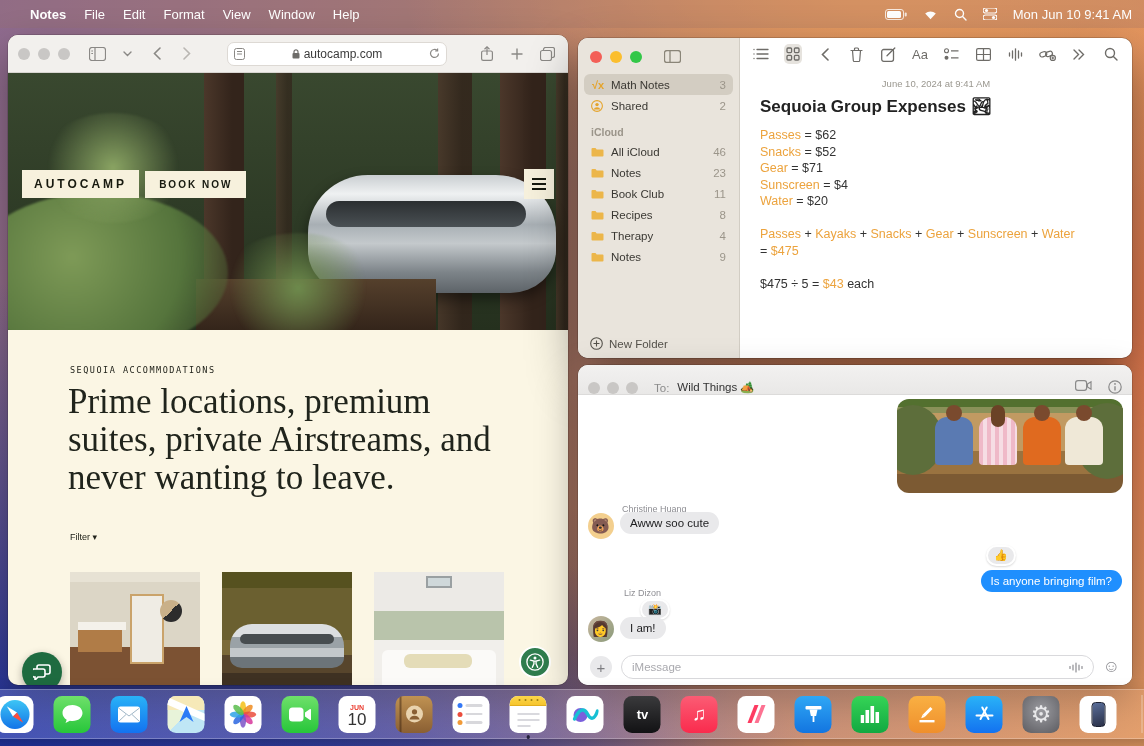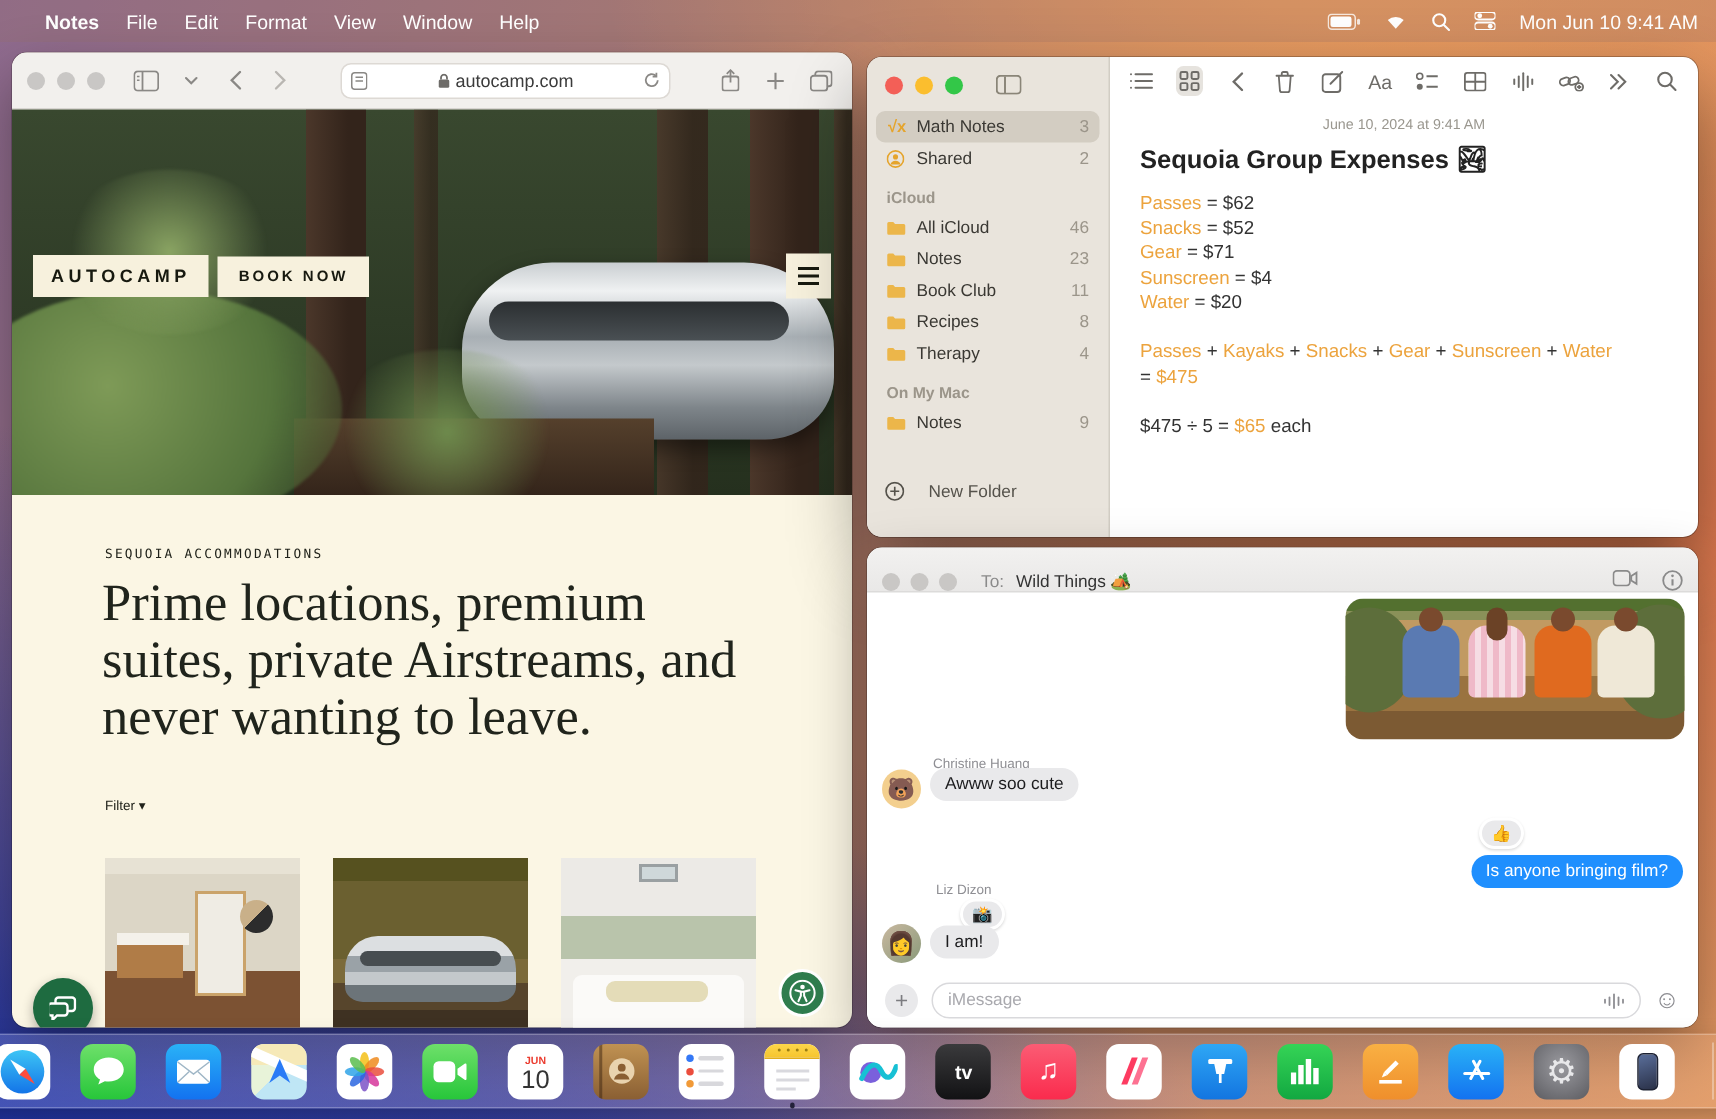--- a/index.html
+++ b/index.html
@@ -73,21 +73,21 @@
   .n-side { position:absolute; left:0; top:0; bottom:0; width:162px; background:#e9e4dc; border-right:1px solid #d2cdc4; }
   .n-side .tls { display:flex; gap:8px; padding:12px 0 0 12px; align-items:center; }
   .tl.red { background:#f35f57; } .tl.yel { background:#fbbe2e; } .tl.grn { background:#33c748; }
   .n-side .sbtoggle { margin-left:14px; color:#8a8578; }
   .n-list { position:absolute; top:36px; left:6px; right:6px; font-size:11.5px; color:#3a3833; }
   .n-item { display:flex; align-items:center; height:21px; border-radius:6px; padding:0 7px; gap:6px; }
   .n-item.sel { background:#d3cdc2; }
   .n-item .cnt { margin-left:auto; color:#9b958a; }
   .n-item .fic { color:#e5a42c; width:14px; text-align:center; font-size:11px; }
   .n-sec { color:#9b958a; font-size:10.5px; font-weight:bold; padding:10px 7px 3px; }
-  .n-newfolder { position:absolute; left:12px; bottom:24px; font-size:11.5px; color:#55524b; display:flex; gap:16px; align-items:center;margin-top:28px; }
+  .n-newfolder { position:absolute; left:12px; bottom:8px; font-size:11.5px; color:#55524b; display:flex; gap:6px; align-items:center;margin-top:28px; }
   .n-main { position:absolute; left:162px; right:0; top:0; bottom:0;border-radius:26px; }
   .n-toolbar { height:32px; display:flex; align-items:center; gap:14px; padding:0 12px; color:#6e6c68; }
   .nt-ic { display:inline-flex; align-items:center; justify-content:center; width:22px; height:20px; border-radius:5px; }
   .nt-ic.sel { background:#e6e3de; }
   .n-date { text-align:center; color:#9a978f; font-size:9.5px; margin-top:8px; }
   .n-title { font-size:17px; font-weight:bold; color:#222; margin:7px 0 0 20px; }
   .n-body { margin:10px 0 0 20px; font-size:12.5px; line-height:16.5px; color:#333; }
   .n-body .blank { height:16.5px; }
   .o { color:#eca33d; }
   
@@ -367,21 +367,20 @@
         </div>
         <div class="n-item">
        <span class="fic">
             <svg width="13" height="10" viewBox="0 0 13 10">
               <path d="M0.5 2 a1 1 0 0 1 1-1 h3 l1.2 1.4 h5.8 a1 1 0 0 1 1 1 V8.5 a1 1 0 0 1 -1 1 h-10 a1 1 0 0 1 -1-1 Z" fill="#ecb64a"></path>
             </svg>
           </span>
        <span>Therapy</span>
        <span class="cnt">4</span>
         </div>
-        <div class="n-sec">On My Mac</div>
         <div class="n-item">
        <span class="fic">
             <svg width="13" height="10" viewBox="0 0 13 10">
               <path d="M0.5 2 a1 1 0 0 1 1-1 h3 l1.2 1.4 h5.8 a1 1 0 0 1 1 1 V8.5 a1 1 0 0 1 -1 1 h-10 a1 1 0 0 1 -1-1 Z" fill="#ecb64a"></path>
             </svg>
           </span>
        <span>Notes</span>
        <span class="cnt">9</span>
         </div>
       </div>
@@ -489,21 +488,21 @@
     <div class="n-body" id="n-body">
         <div><span class="o">Passes</span><span> = $62</span></div>
         <div><span class="o">Snacks</span><span> = $52</span></div>
         <div><span class="o">Gear</span><span> = $71</span></div>
         <div><span class="o">Sunscreen</span><span> = $4</span></div>
         <div><span class="o">Water</span><span> = $20</span></div>
         <div class="blank"></div>
         <div><span class="o">Passes</span><span> + </span><span class="o">Kayaks</span><span> + </span><span class="o">Snacks</span><span> + </span><span class="o">Gear</span><span> + </span><span class="o">Sunscreen</span><span> + </span><span class="o">Water</span></div>
         <div><span>= </span><span class="o">$475</span></div>
         <div class="blank"></div>
-        <div><span>$475 ÷ 5 =  </span><span class="o">$65</span><span> each</span></div>
+        <div><span>$475 ÷ 5 =  </span><span class="o">$43</span><span> each</span></div>
       </div>
   </div>
 </div>
 
 <div id="msgs" class="window">
   <div class="m-head">
     <span class="tls">
       <span class="tl gray"></span>
       <span class="tl gray"></span>
       <span class="tl gray"></span>

